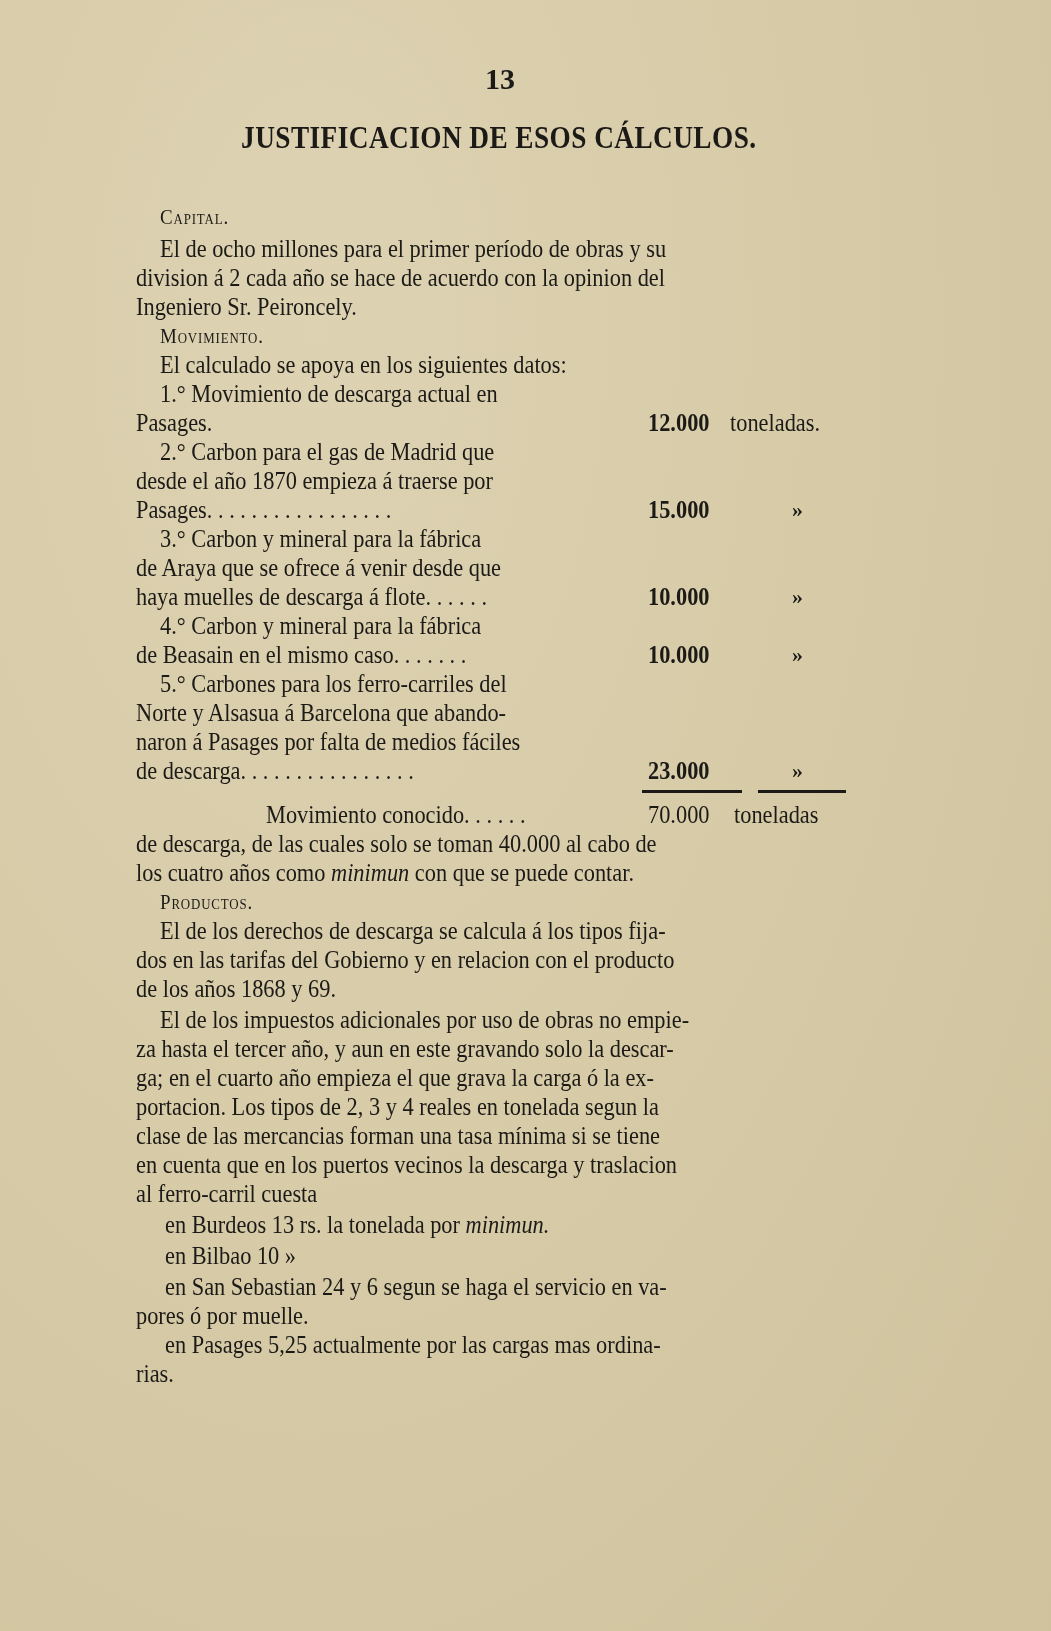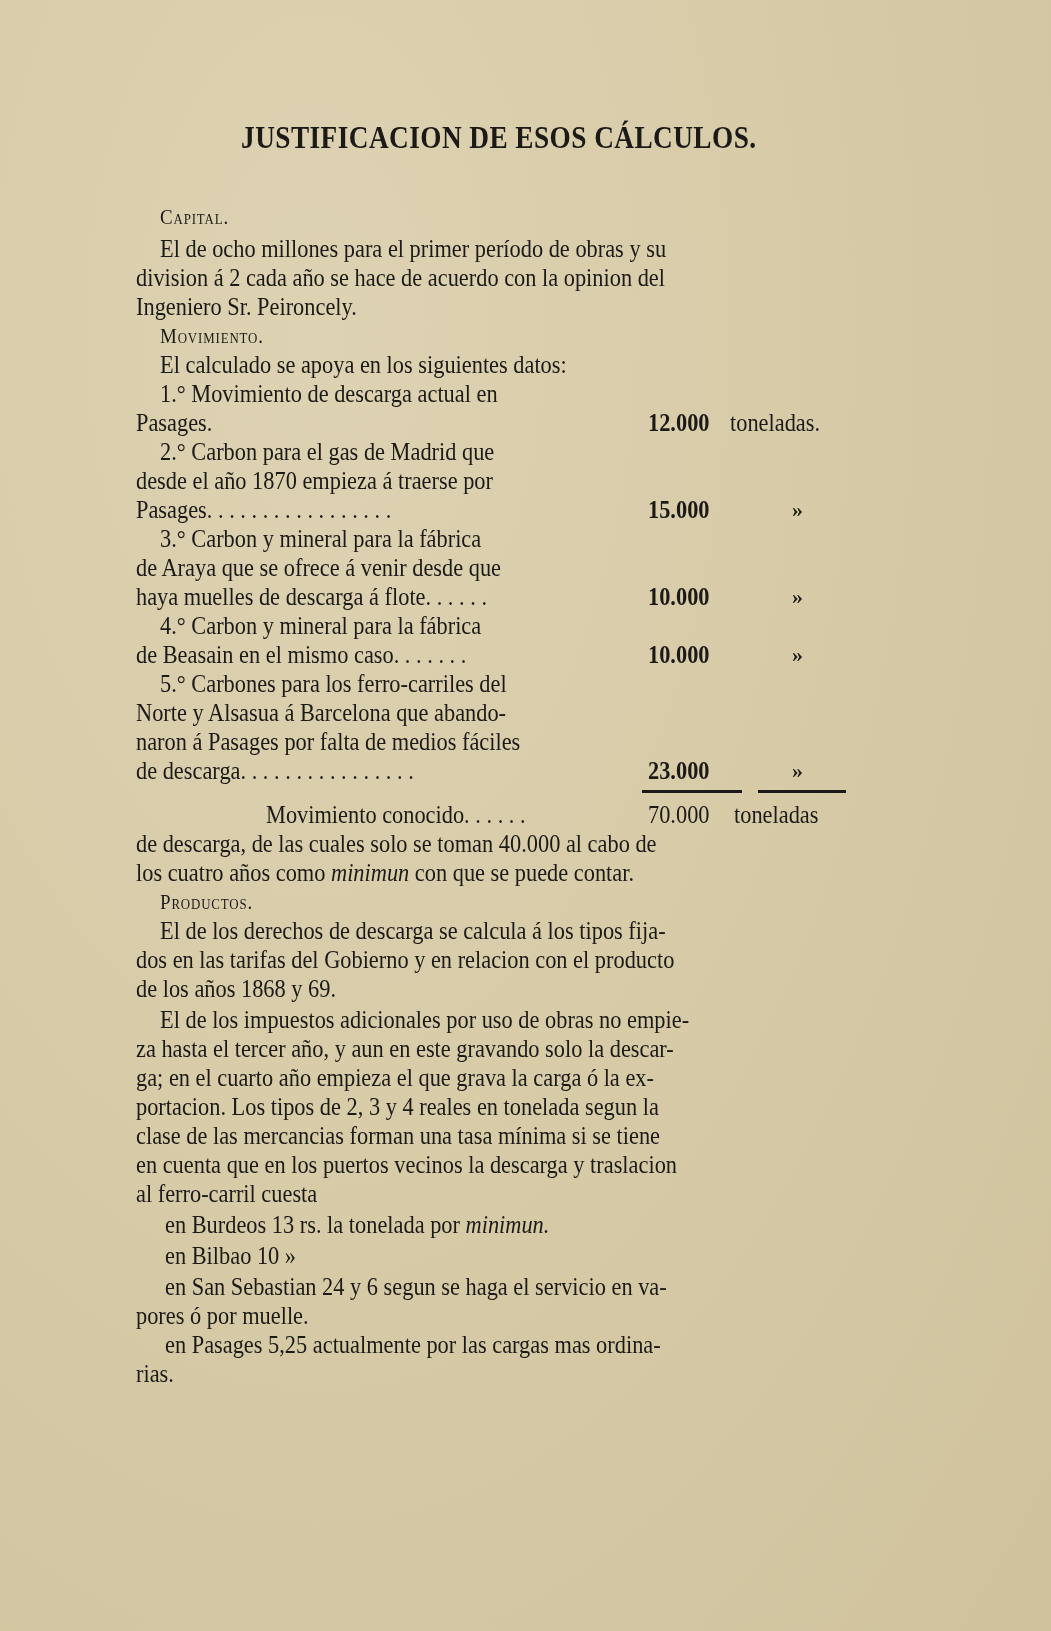--- a/index.html
+++ b/index.html
@@ -25,20 +25,21 @@
   .num { position: absolute; left: 648px; font-size: 26px; line-height: 29px; font-weight: bold; white-space: nowrap; transform: scaleX(0.86); transform-origin: 0 0; }
   .unit { position: absolute; font-size: 26px; line-height: 29px; white-space: nowrap; transform: scaleX(0.86); transform-origin: 0 0; }
   .ditto { position: absolute; left: 792px; font-size: 22px; line-height: 29px; font-weight: bold; }
   .rule { position: absolute; height: 3px; background: #1c1a16; top: 790px; }
   i { font-style: italic; }
 </style>
 </head>
 <body>
 
 <div class="page">
+  <div class="pnum">13</div>
   <div class="title">JUSTIFICACION DE ESOS CÁLCULOS.</div>
 
   <div class="line sc" style="top:202px; left:160px;">Capital.</div>
   <div class="line ind" style="top:234px;">El de ocho millones para el primer período de obras y su</div>
   <div class="line" style="top:263px;">division á 2 cada año se hace de acuerdo con la opinion del</div>
   <div class="line" style="top:292px;">Ingeniero Sr. Peironcely.</div>
 
   <div class="line sc" style="top:321px; left:160px;">Movimiento.</div>
   <div class="line ind" style="top:350px;">El calculado se apoya en los siguientes datos:</div>
 

